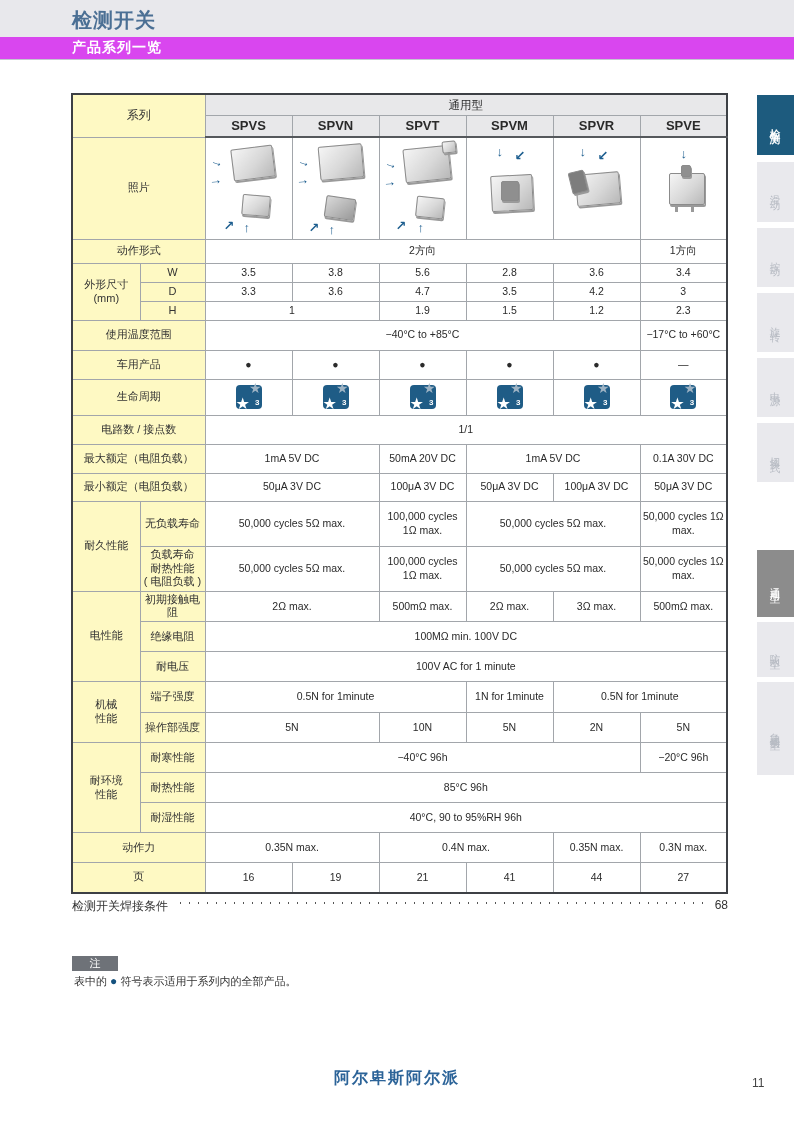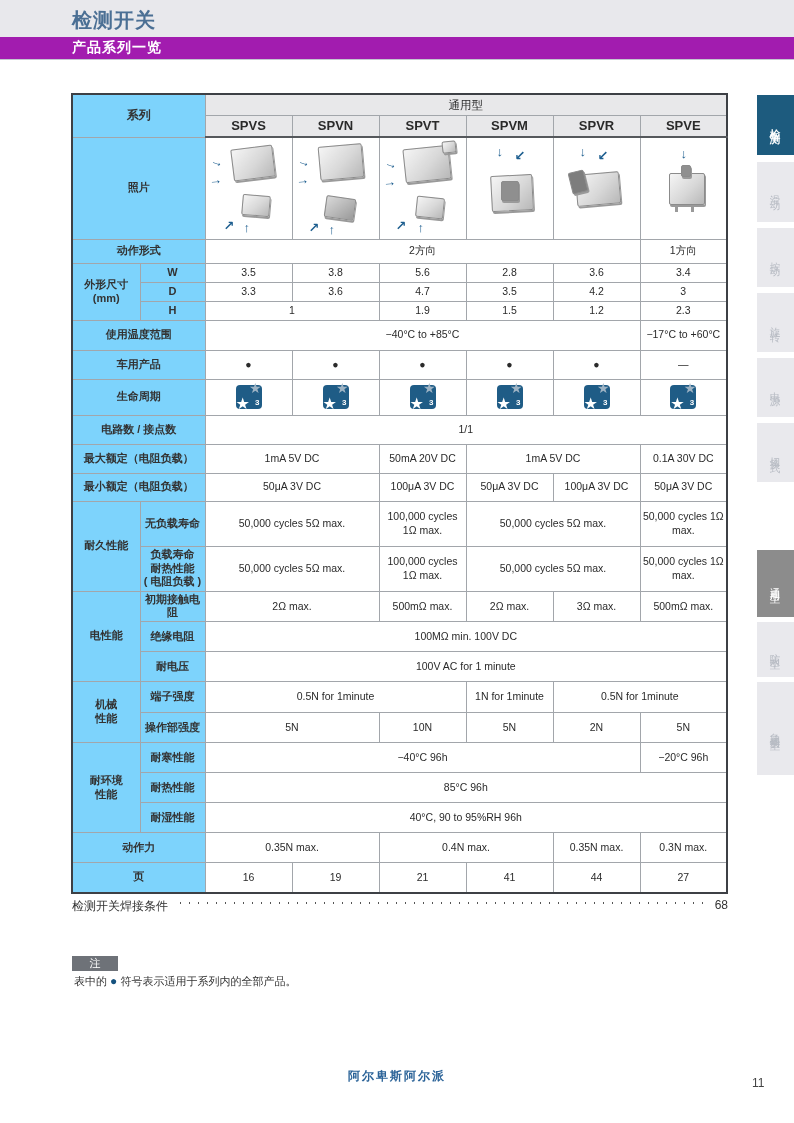--- a/index.html
+++ b/index.html
@@ -4,28 +4,28 @@
 <style>
   html,body{margin:0;padding:0;}
   body{
     width:794px;height:1123px;position:relative;background:#ffffff;
     font-family:"Liberation Sans","DejaVu Sans",sans-serif;color:#222;
     overflow:hidden;
   }
   
   .top-band{position:absolute;left:0;top:0;width:794px;height:37px;background:#e8e8ec;}
   .page-title{position:absolute;left:72px;top:7px;font-size:20px;font-weight:bold;color:#4b6f94;letter-spacing:1px;}
-  .title-bar{position:absolute;left:0;top:37px;width:794px;height:22px;background:#a21caf;border-bottom:1px solid #c3c7cf;}
+  .title-bar{position:absolute;left:0;top:37px;width:794px;height:22px;background:#d946ef;border-bottom:1px solid #c3c7cf;}
   .title-bar .sub{position:absolute;left:72px;top:2px;font-size:14px;font-weight:bold;color:#ffffff;letter-spacing:1px;}
 
   
   .spec-table{position:absolute;left:71px;top:93px;border-collapse:collapse;table-layout:fixed;width:657px;background:#fff;}
   .spec-table td{border:1px solid #a2a6ab;font-size:10.5px;text-align:center;vertical-align:middle;padding:1px 2px;line-height:1.25;color:#2a2a2a;}
   .spec-table{border:2px solid #3d4045;}
-  td.lbl{background:#7dd3fc;font-size:11px;color:#333;font-weight:bold;}
+  td.lbl{background:#fef9c3;font-size:11px;color:#333;}
   td.hdr{background:#e8e8ea;font-weight:bold;font-size:13px;}
   tr.hdr2 td{border-bottom:2px solid #55585c;}
   .pre{white-space:pre-line;}
   .dot-cell{color:#15517e;font-size:13px;}
   .dash-cell{color:#555;}
 
   
   .life-badge{width:26px;height:24px;background:#1f5c86;border-radius:4px;position:relative;margin:2px auto;}
   .life-badge .star-w{position:absolute;left:0px;bottom:-3px;font-size:16px;color:#ffffff;line-height:1;}
   .life-badge .star-g{position:absolute;right:0px;top:-4px;font-size:14px;color:#9db3c4;line-height:1;}
@@ -44,21 +44,21 @@
   .side-tab.active-gray{background:#8c8c8c;color:#ffffff;}
 
   
   .toc{position:absolute;left:72px;top:898px;width:656px;}
   .toc-row{display:flex;height:17px;font-size:12px;color:#333;}
   .toc-dots{flex:1;height:10px;margin:0 6px;background-image:radial-gradient(circle,#555 0.9px,transparent 1.1px);background-size:9px 10px;background-position:2px 55%;background-repeat:repeat-x;}
   .toc-page{font-size:12px;color:#333;}
   .note-badge{position:absolute;left:72px;top:956px;width:46px;height:15px;background:#6e7278;color:#fff;font-size:11px;display:flex;align-items:center;justify-content:center;}
   .note-text{position:absolute;left:74px;top:974px;font-size:11px;color:#333;}
   .note-text .ndot{color:#15517e;font-size:12px;}
-  .logo{position:absolute;left:0;top:1068px;width:794px;text-align:center;font-size:12px;font-weight:bold;color:#2b6398;letter-spacing:2px;}
+  .logo{position:absolute;left:0;top:1068px;width:794px;text-align:center;font-size:16px;font-weight:bold;color:#2b6398;letter-spacing:2px;}
   .page-num{position:absolute;left:752px;top:1076px;font-size:12px;color:#444;}
 </style>
 </head>
 <body>
 
 <div class="top-band"></div>
 <div class="page-title">检测开关</div>
 <div class="title-bar">
   <span class="sub">产品系列一览</span>
 </div>

